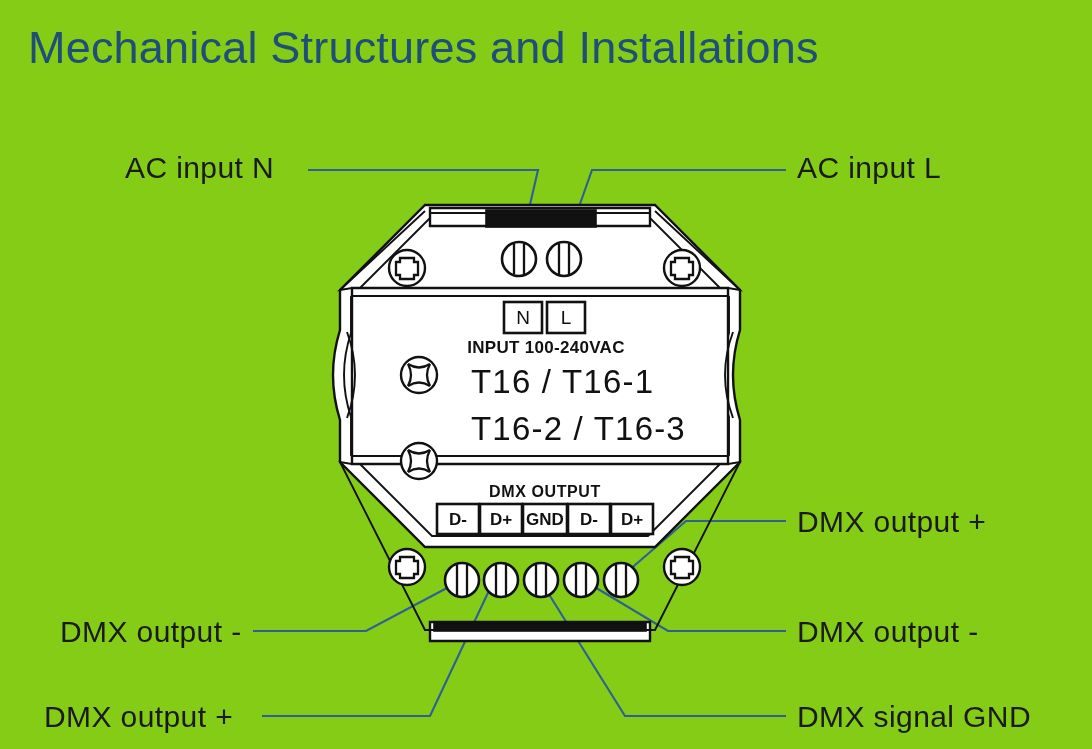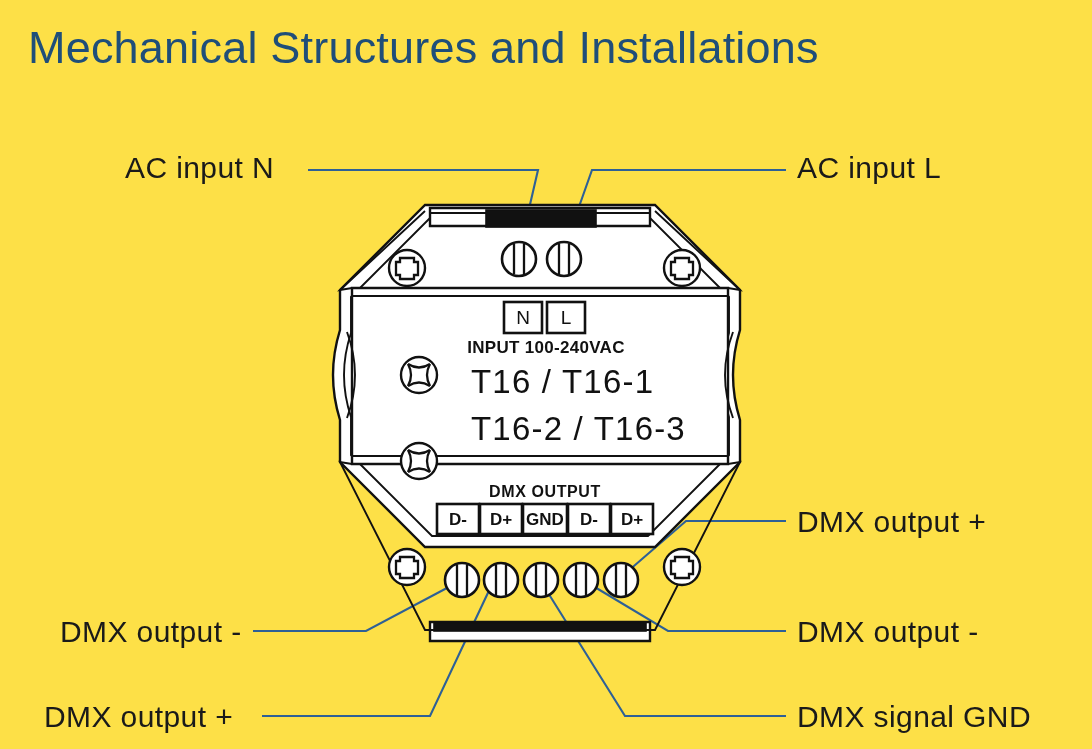--- a/index.html
+++ b/index.html
@@ -11,21 +11,21 @@
     width: 1092px;
     height: 749px;
     font-family: "Liberation Sans", sans-serif;
     overflow: hidden;
     position: relative;
   }
   #page {
     position: relative;
     width: 1092px;
     height: 749px;
-    background: #fde047;
+    background: #84cc16;
   }
   #page-title {
     position: absolute;
     left: 28px;
     top: 22px;
     font-size: 45px;
     font-weight: 400;
     letter-spacing: 0.2px;
     color: #1f4e79;
     font-family: "Liberation Sans", sans-serif;

